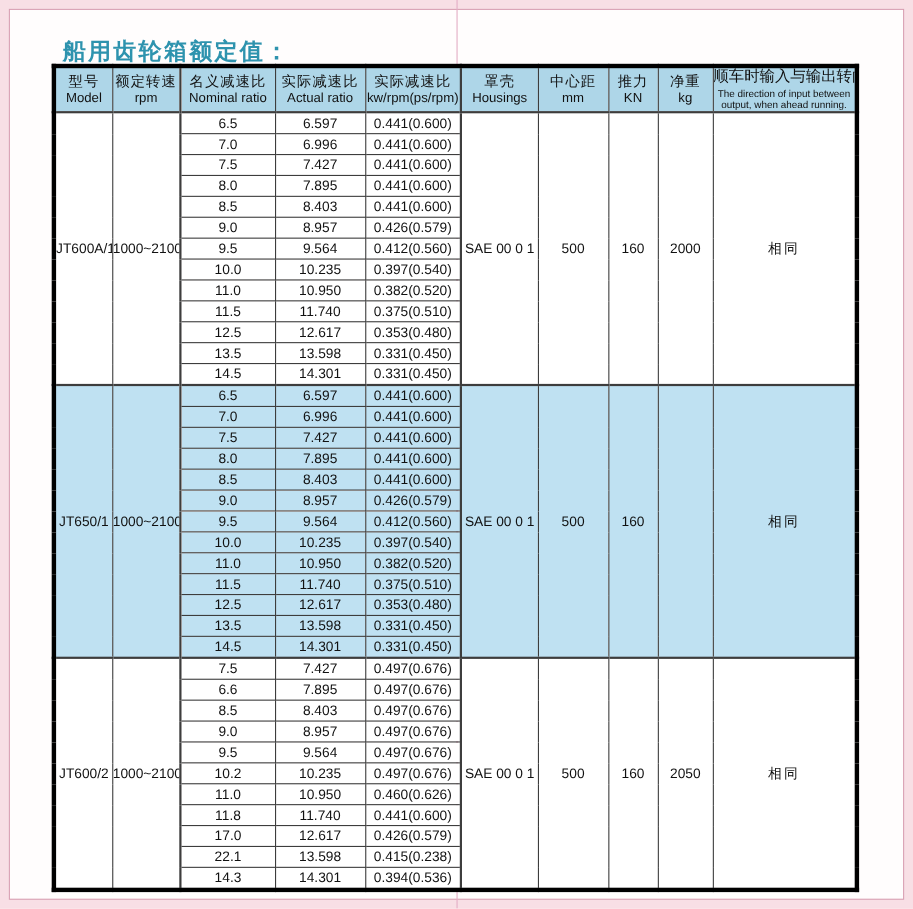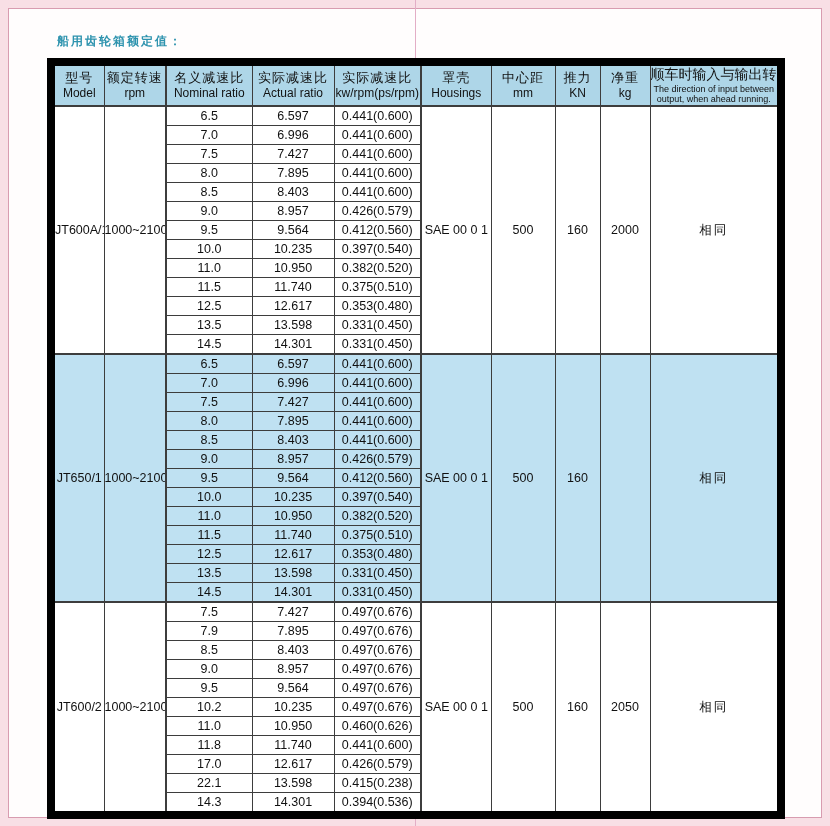--- a/index.html
+++ b/index.html
@@ -15,32 +15,32 @@
     background: #fffdfd;
     border: 1px solid #d89cb0;
   }
   .center-fold {
     position: absolute; left: 415px; top: 0; width: 1px; height: 826px;
     background: #e3aec6;
   }
   .page-title {
     position: absolute; left: 57px; top: 33px;
     font-family: Liberation Mono, monospace;
-    font-size: 12px; font-weight: bold;
+    font-size: 21px; font-weight: bold;
     color: #2e93ae;
     letter-spacing: 2px;
     z-index: 3;
   }
   table.ratings {
     position: absolute; left: 47px; top: 58px;
     width: 730px; height: 712px;
     border-collapse: collapse;
     table-layout: fixed;
     z-index: 2;
-    border: 8px solid #000000;
+    border: 4px solid #000000;
     color: #111;
   }
   table.ratings th, table.ratings td {
     border: 1px solid #3d3d3d;
     padding: 0;
     text-align: center;
     vertical-align: middle;
     overflow: hidden;
   }
   thead tr { height: 40px; }
@@ -292,21 +292,21 @@
           <td class="thickL">7.5</td>
           <td>7.427</td>
           <td>0.497(0.676)</td>
           <td rowspan="11" class="thickL">SAE 00 0 1</td>
           <td rowspan="11">500</td>
           <td rowspan="11">160</td>
           <td rowspan="11">2050</td>
           <td rowspan="11" class="dir-val">相同</td>
         </tr>
         <tr>
-          <td class="thickL">7.9</td>
+          <td class="thickL">6.6</td>
           <td>7.895</td>
           <td>0.497(0.676)</td>
         </tr>
         <tr>
           <td class="thickL">8.5</td>
           <td>8.403</td>
           <td>0.497(0.676)</td>
         </tr>
         <tr>
           <td class="thickL">9.0</td>

